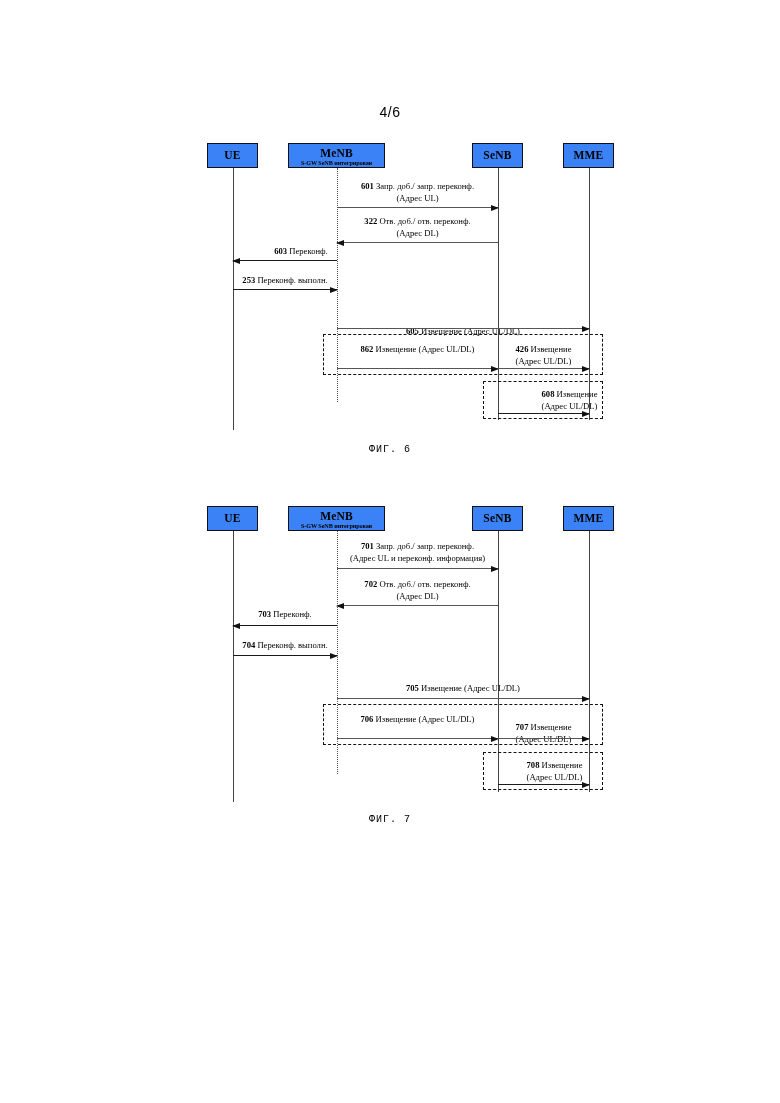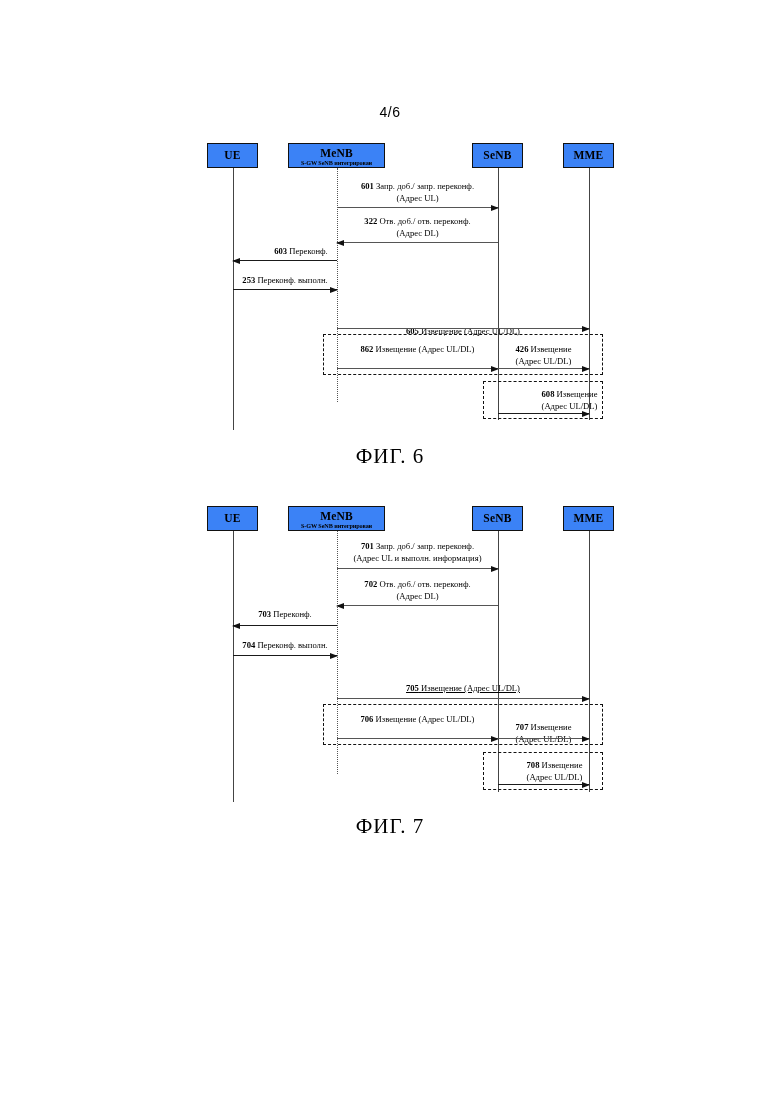--- a/index.html
+++ b/index.html
@@ -7,21 +7,21 @@
     width:780px;height:1103px;position:relative;overflow:hidden;
     font-family:"Liberation Serif", serif;color:#000;
   }
   .page-number{
     position:absolute;left:0;right:0;top:104px;text-align:center;
     font-family:"Liberation Sans", sans-serif;font-size:14px;letter-spacing:.5px;
   }
   .figure{position:absolute;left:0;top:0;width:780px;}
   .fig-caption{
     position:absolute;left:0;right:0;text-align:center;
-    font-family:Liberation Serif, serif;font-size:21px;letter-spacing:1px;
+    font-family:Liberation Mono, monospace;font-size:10px;letter-spacing:1px;
   }
 
   
   .actor{
     position:absolute;box-sizing:border-box;
     border:1px solid #111;background:#3b82f6;
     text-align:center;
   }
   .actor .actor-title{
     font-family:"Liberation Serif", serif;font-weight:bold;font-size:11.5px;
@@ -169,21 +169,21 @@
   </div>
 
   <div class="lifeline thin" style="left:233px;top:531px;height:271px;"></div>
   <div class="lifeline dotted" style="left:337px;top:531px;height:243px;"></div>
   <div class="lifeline thin" style="left:498px;top:531px;height:261px;"></div>
   <div class="lifeline thin" style="left:589px;top:531px;height:261px;"></div>
 
   <div class="msg-label" style="left:331px;top:541px;width:173px;">
     <span class="num">701</span>
     <span>Запр. доб./ запр. переконф.</span><br>
-    <span>(Адрес UL и выполн. информация)</span>
+    <span>(Адрес UL и переконф. информация)</span>
   </div>
   <div class="msg right grey" style="left:337px;top:568px;width:161px;"></div>
 
   <div class="msg-label" style="left:337px;top:579px;width:161px;">
     <span class="num">702</span>
     <span>Отв. доб./ отв. переконф.</span><br>
     <span>(Адрес DL)</span>
   </div>
   <div class="msg left grey" style="left:337px;top:605px;width:161px;"></div>
 
@@ -192,21 +192,21 @@
     <span>Переконф.</span>
   </div>
   <div class="msg left" style="left:233px;top:625px;width:104px;"></div>
 
   <div class="msg-label" style="left:229px;top:640px;width:112px;">
     <span class="num">704</span>
     <span>Переконф. выполн.</span>
   </div>
   <div class="msg right" style="left:233px;top:655px;width:104px;"></div>
 
-  <div class="msg-label" style="left:337px;top:683px;width:252px;text-decoration:underline;">
+  <div class="msg-label" style="left:337px;top:683px;width:252px;">
     <span class="num">705</span>
     <span>Извещение  (Адрес UL/DL)</span>
   </div>
   <div class="msg right grey" style="left:337px;top:698px;width:252px;"></div>
 
   <div class="dashbox" style="left:323px;top:704px;width:280px;height:41px;"></div>
 
   <div class="msg-label" style="left:337px;top:714px;width:161px;">
     <span class="num">706</span>
     <span>Извещение  (Адрес UL/DL)</span>

